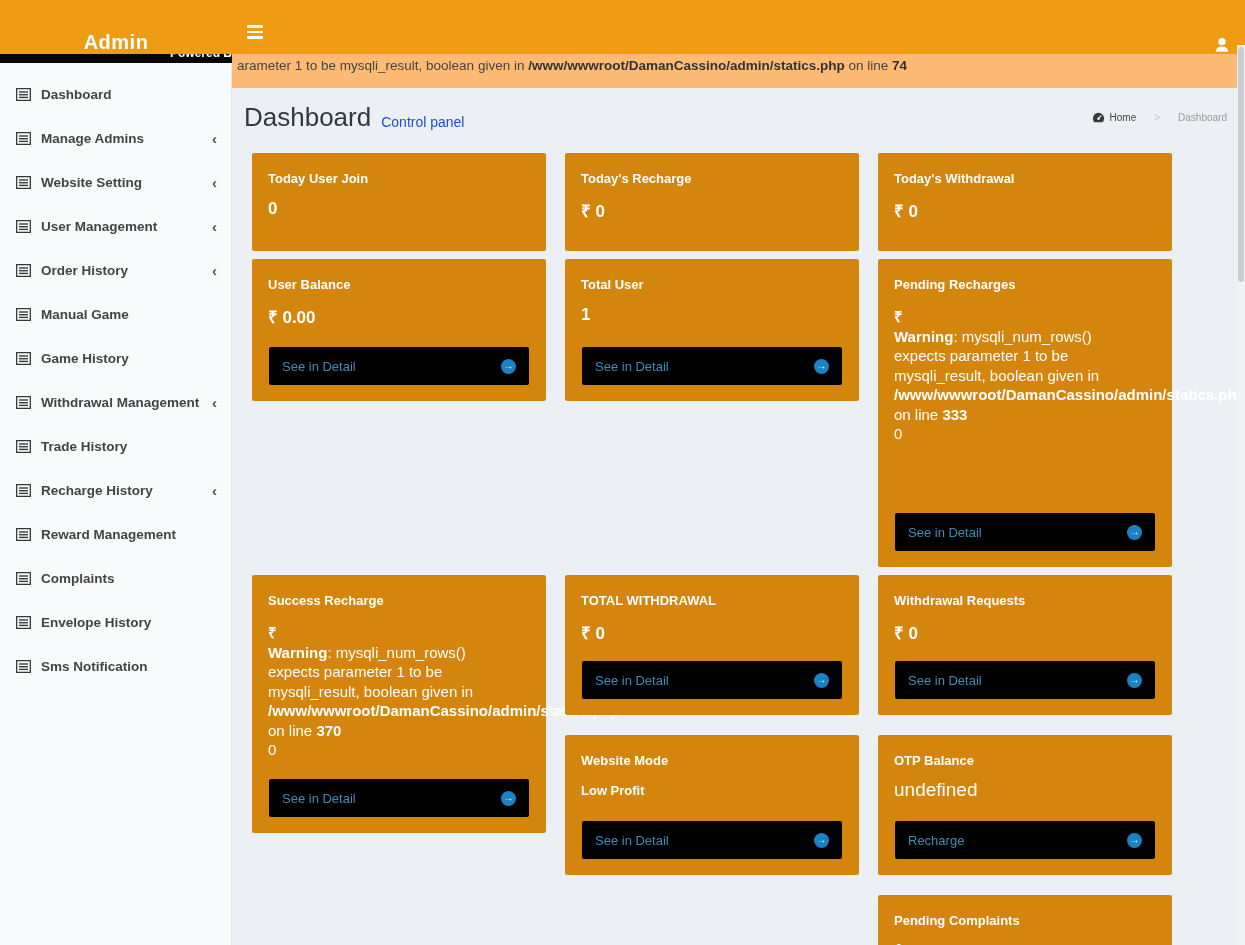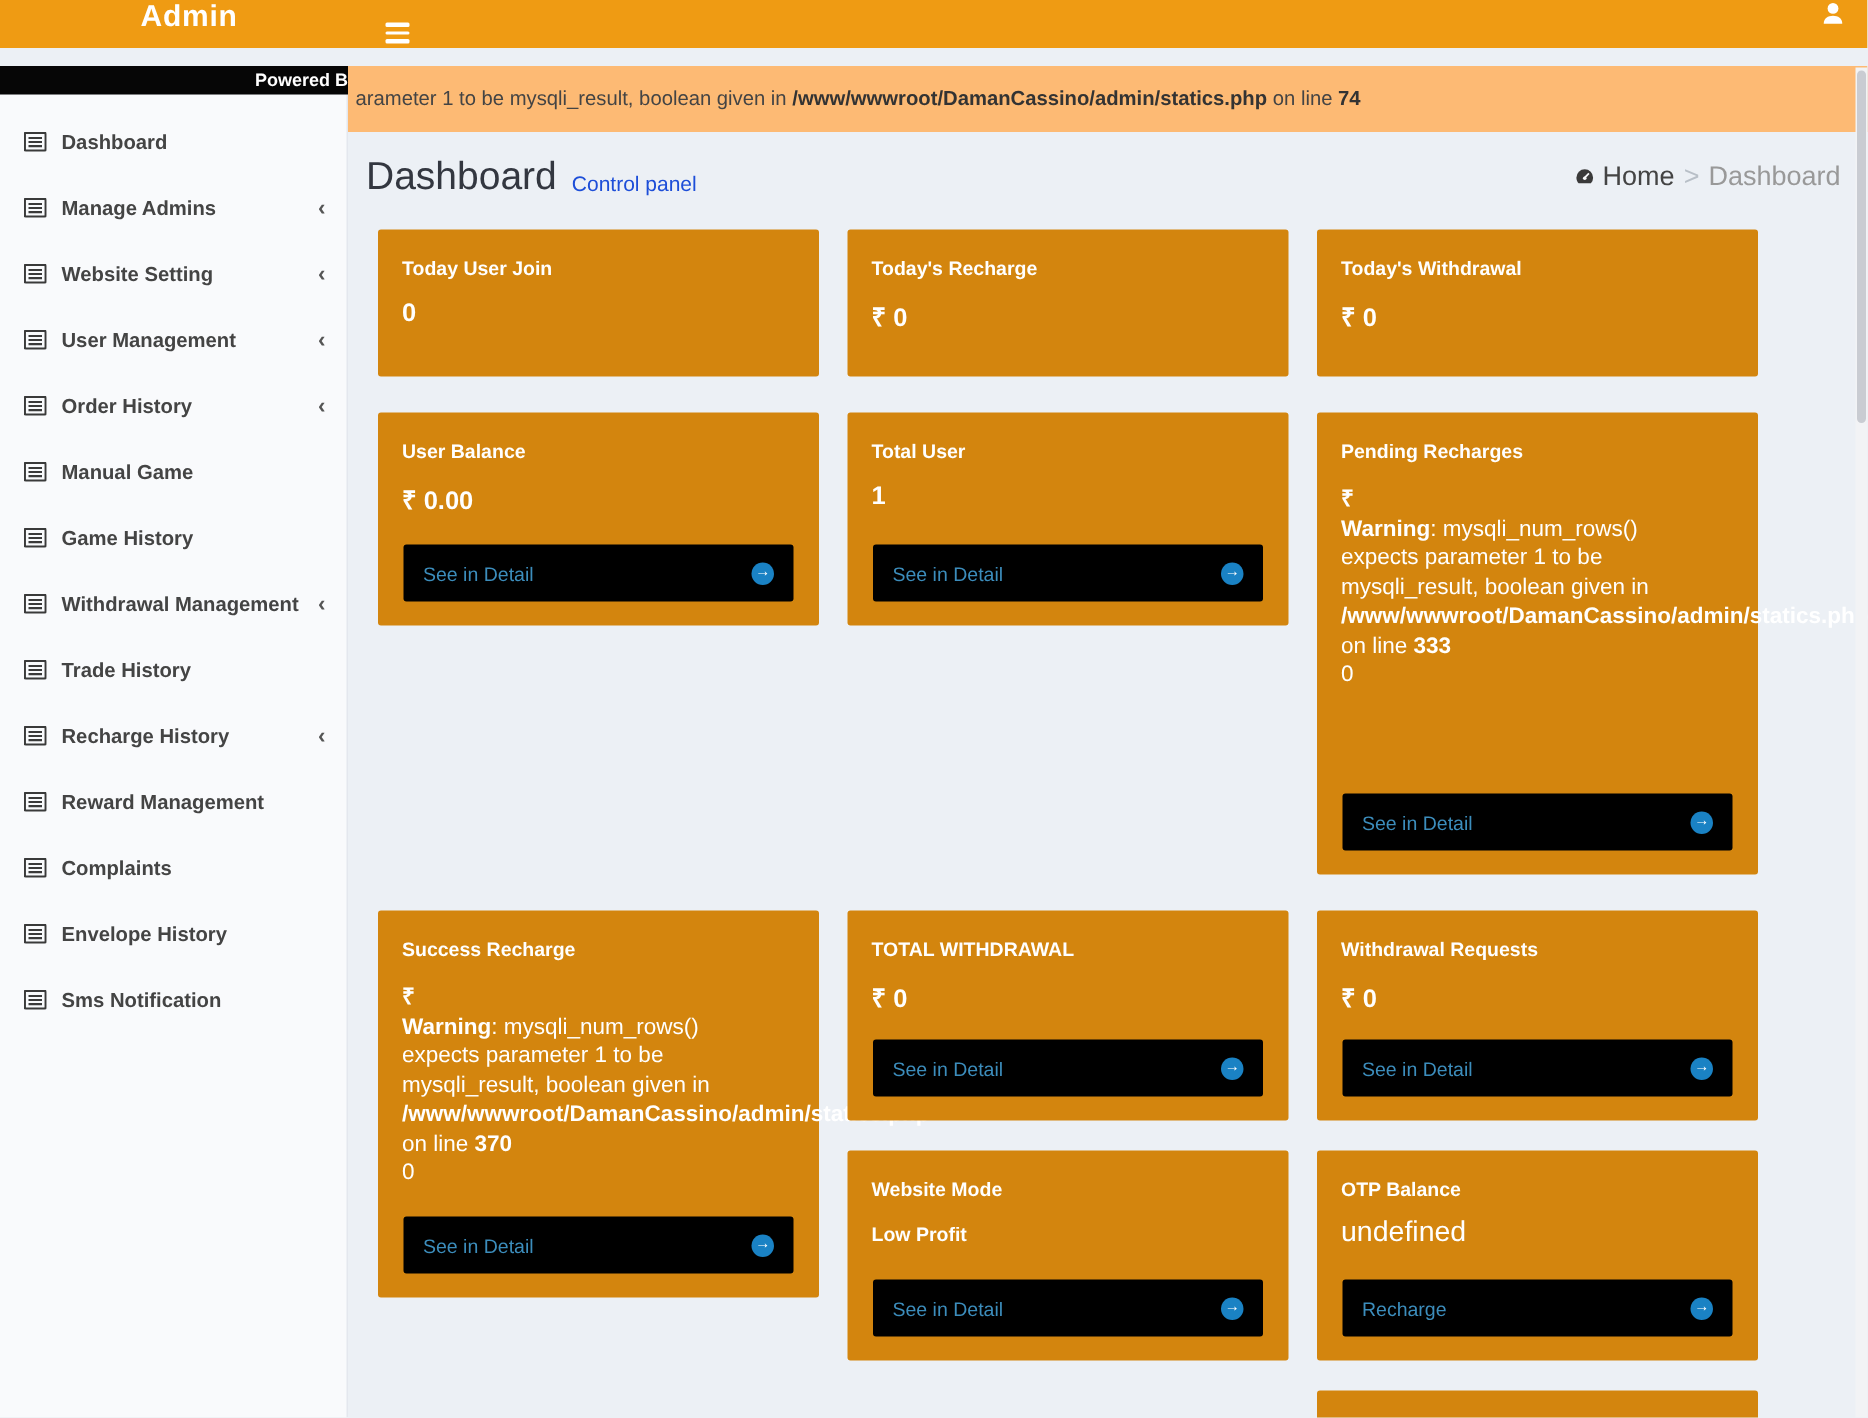--- a/index.html
+++ b/index.html
@@ -6,22 +6,22 @@
   html,body { width:1245px; height:945px; overflow:hidden; }
   body {
     position:relative;
     font-family:"Liberation Sans", sans-serif;
     background:#ecf0f5;
     color:#444;
   }
 
   
   .navbar {
-    position:absolute; top:0; left:0; right:0; height:32px;
-    background:#ef9b13; display:flex; align-items:flex-start; z-index:10;padding-left:10px;
+    position:absolute; top:0; left:0; right:0; height:54px;
+    background:#ef9b13; display:flex; align-items:flex-end; z-index:10;
   }
   .logo {
     width:232px; text-align:center; color:#fff;
     font-size:20px; font-weight:bold; letter-spacing:.5px;
   }
   .hamburger { width:46px; height:44px; display:flex; align-items:center; justify-content:center; cursor:pointer; }
   .hamburger .bars { display:flex; flex-direction:column; gap:3px; }
   .hamburger .bars i { display:block; width:16px; height:2.5px; background:#fff; border-radius:1px; }
   .nav-right { margin-left:auto; padding-right:14px; display:flex; align-items:center; }
   .user-ico { width:18px; height:18px; cursor:pointer; }
@@ -50,29 +50,29 @@
   .main { position:absolute; left:232px; top:44px; right:0; bottom:0; }
   .php-warning {
     background:#fdba74; height:44px; line-height:44px; padding-left:5px;
     font-size:13.5px; color:#444; white-space:nowrap; overflow:hidden;
   }
   .php-warning b { color:#333; }
 
   .content-header { padding:14px 18px 10px 12px; display:flex; align-items:center; }
   .content-header h1 { font-size:26px; font-weight:400; color:#333740; }
   .subtitle { font-size:14px; color:#1d4ed8; margin-left:10px; padding-top:8px; }
-  .breadcrumb { margin-left:auto; display:flex; align-items:center; gap:6px; font-size:18px; color:#444; }
+  .breadcrumb { margin-left:auto; display:flex; align-items:center; gap:18px; font-size:10px; color:#444; }
   .crumb-home { display:flex; align-items:center; gap:5px; cursor:pointer; }
   .crumb-sep { color:#b8bfc7; }
   .crumb-current { color:#999; }
   .dash-ico { width:13px; height:13px; }
 
   
   .cards { padding:10px 0 0 20px; }
-  .row { display:flex; gap:19px; margin-bottom:24px; align-items:flex-start; }
+  .row { display:flex; gap:19px; margin-bottom:8px; align-items:flex-start; }
   .col { width:294px; display:flex; flex-direction:column; gap:20px; flex:none; }
   .col.raised { position:relative; z-index:2; }
 
   .card {
     background:#d3850e; border-radius:2px; color:#fff;
     width:294px; padding:14px 16px; position:relative; flex:none;
   }
   .h98  { height:98px; }
   .h140 { height:140px; }
   .h142 { height:142px; }

